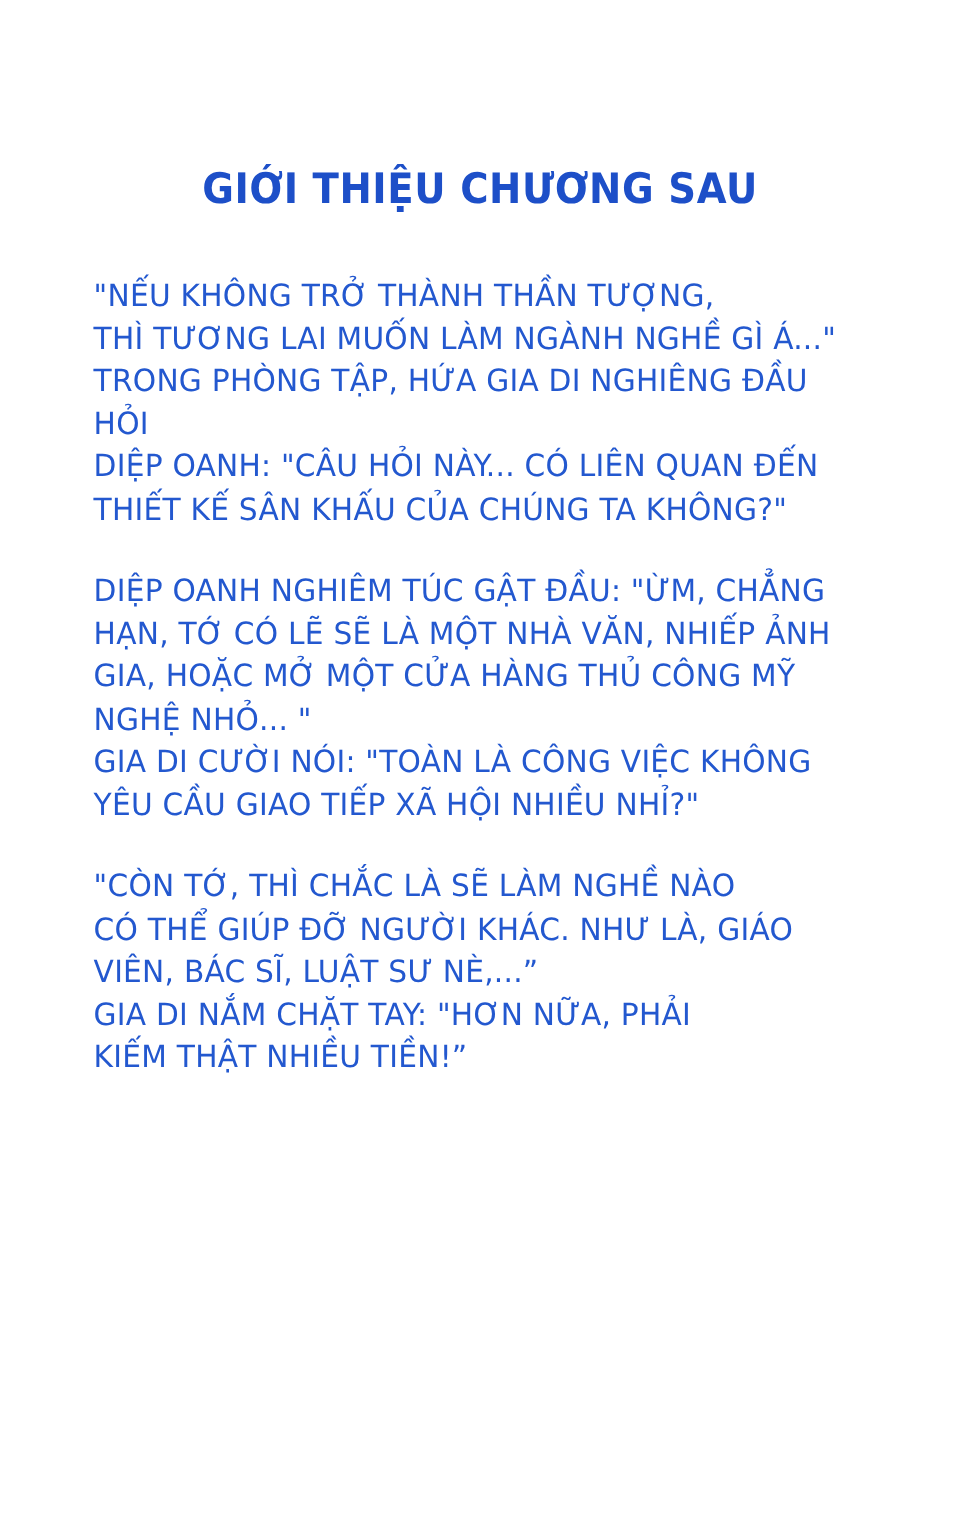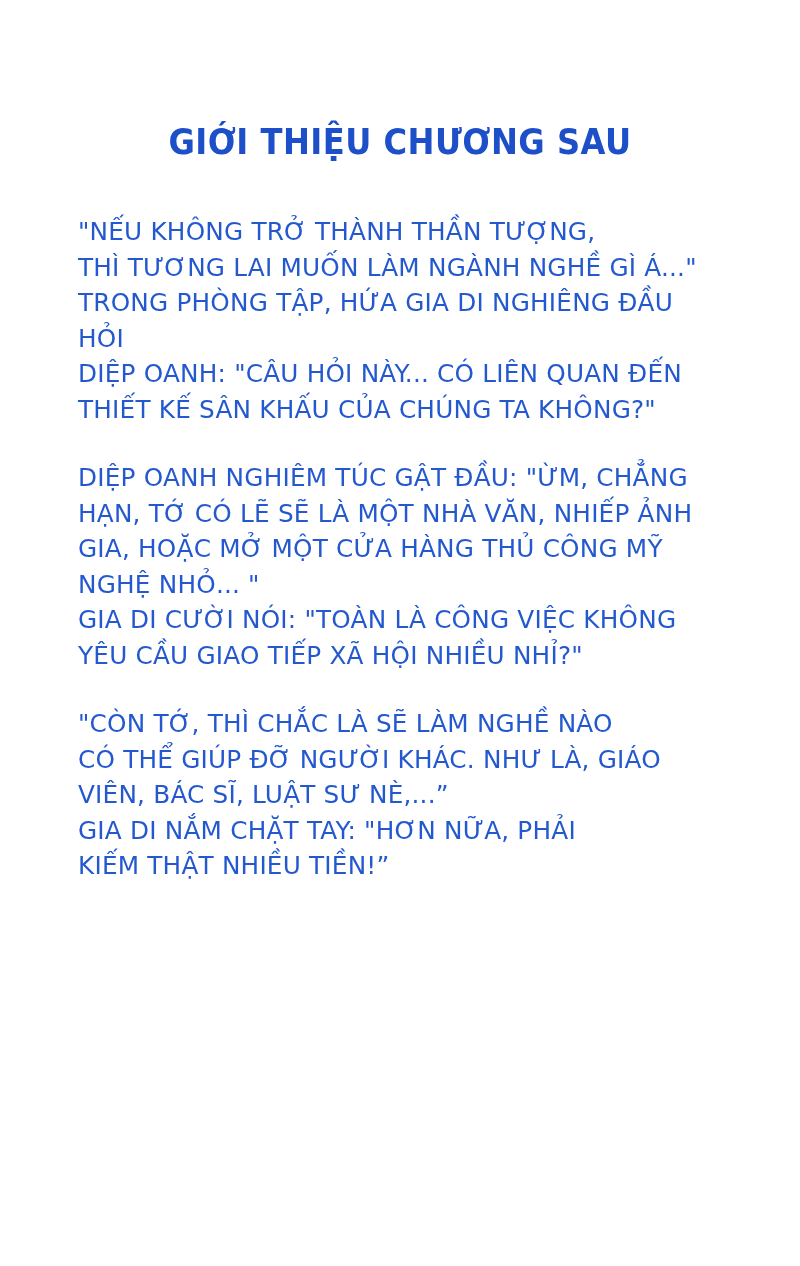--- a/index.html
+++ b/index.html
@@ -12,21 +12,21 @@
     height: 1266px;
     font-family: "DejaVu Sans", sans-serif;
     color: #1d50c4;
     position: relative;
     overflow: hidden;
   }
   .page {
     width: 800px;
     height: 1266px;
     box-sizing: border-box;
-    padding: 0 78px;
+    padding: 16px 78px;
     position: relative;
   }
   .title {
     margin: 0;
     padding-top: 122px;
     text-align: center;
     font-family: "DejaVu Sans", sans-serif;
     font-weight: 700;
     font-size: 35px;
     letter-spacing: 0.5px;

